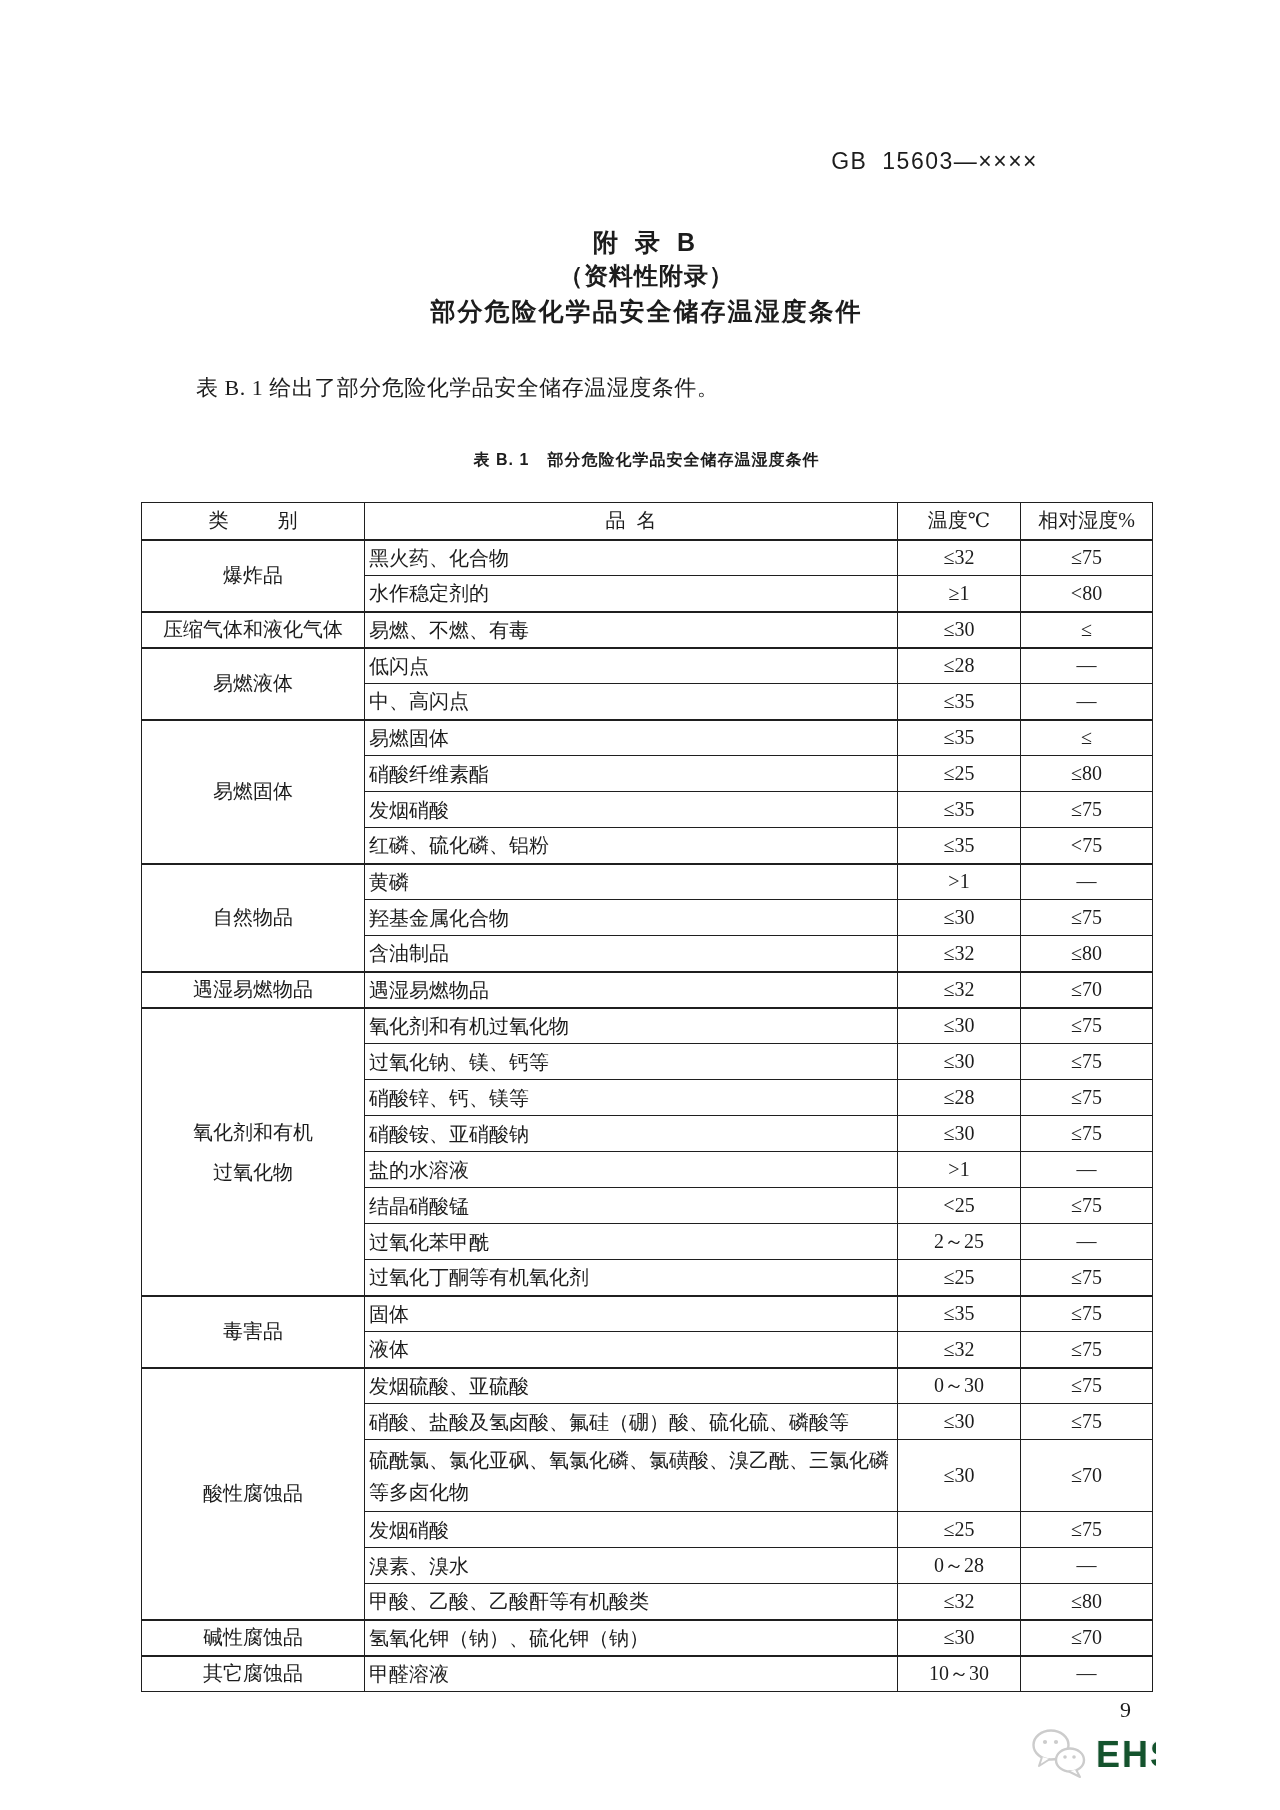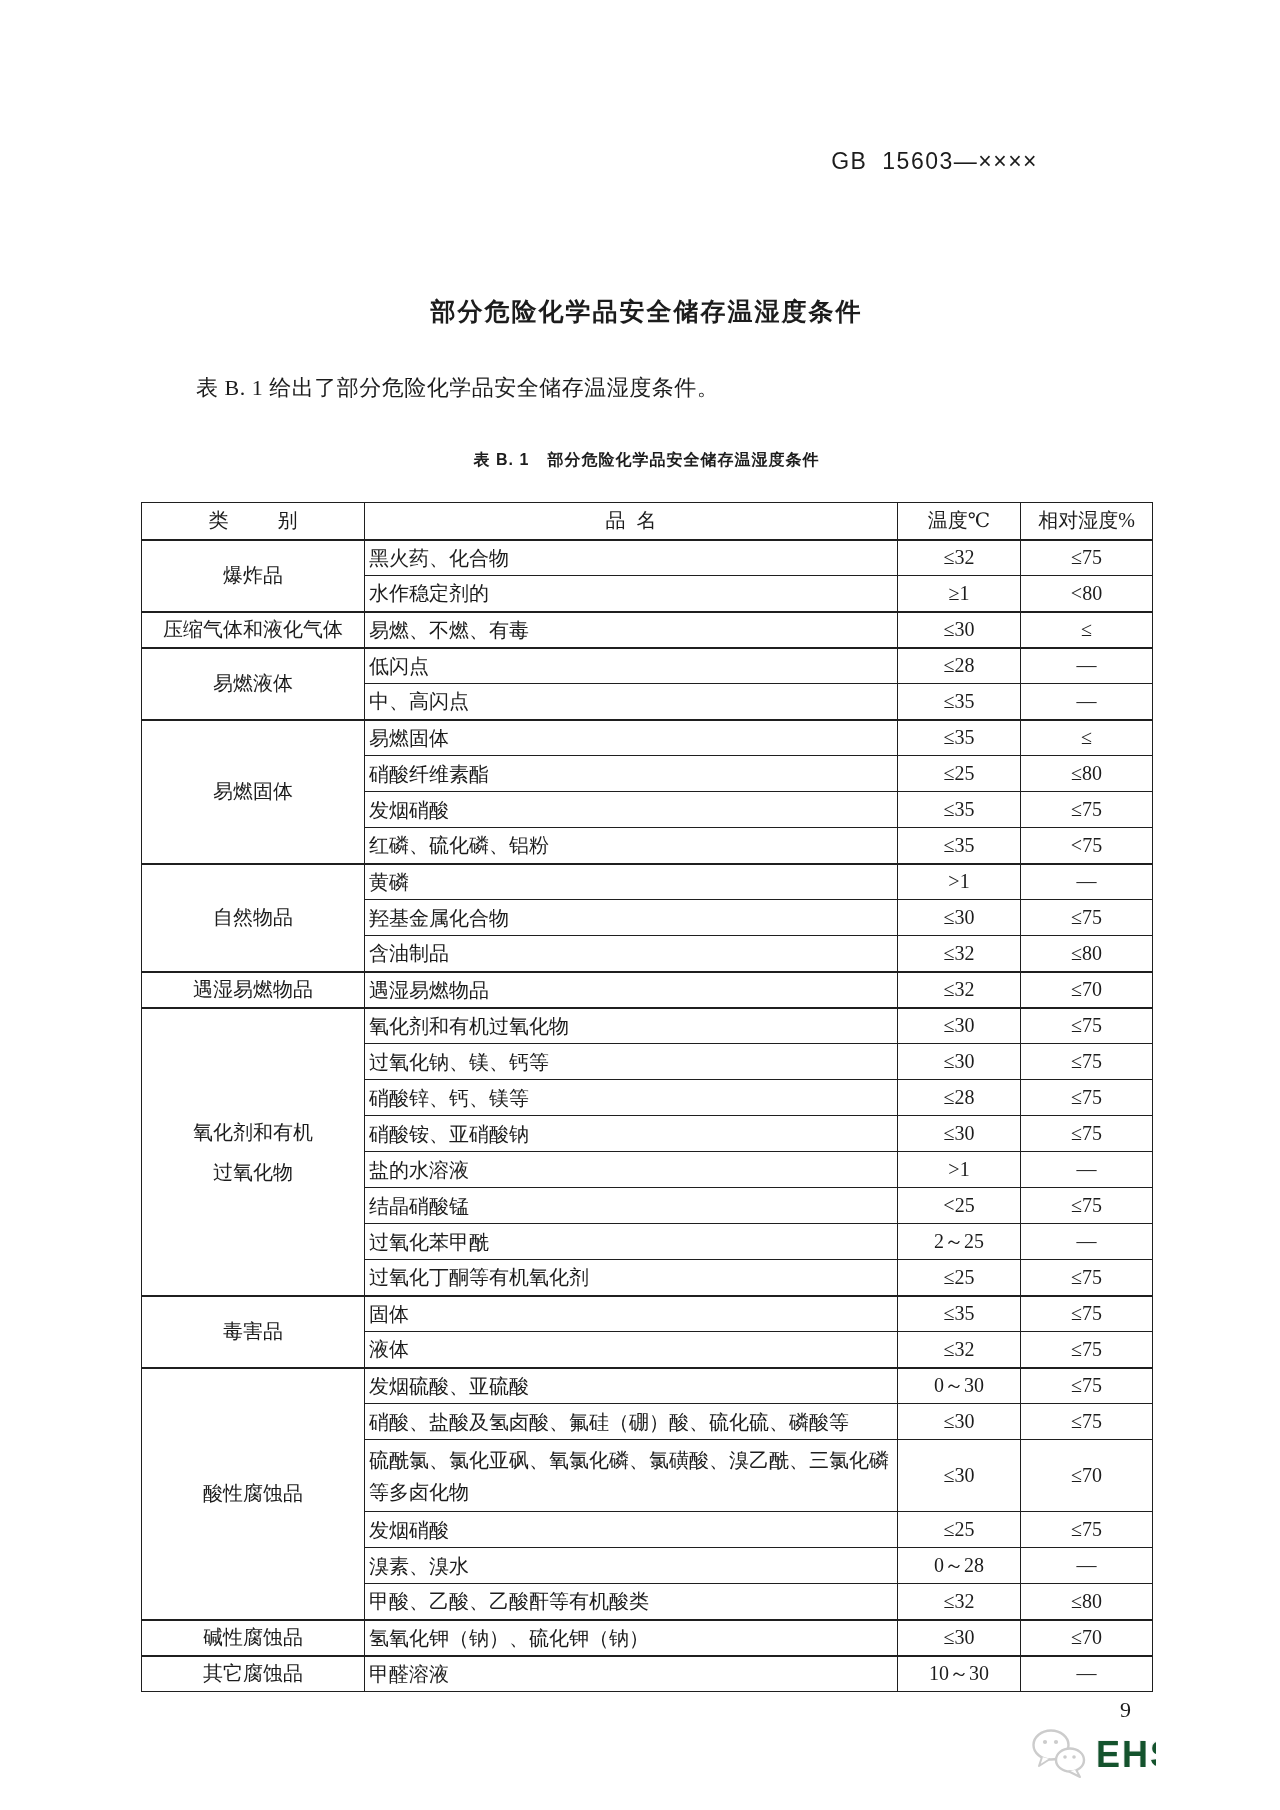--- a/index.html
+++ b/index.html
@@ -73,20 +73,22 @@
     white-space:nowrap;
   }
 </style>
 </head>
 <body>
 
 <div class="page">
 
   <div class="std-num">GB 15603—××××</div>
 
+  <div class="center-block appendix-label">附 录 B</div>
+  <div class="center-block appendix-note">（资料性附录）</div>
   <div class="center-block appendix-title">部分危险化学品安全储存温湿度条件</div>
 
   <p class="intro">表 B. 1 给出了部分危险化学品安全储存温湿度条件。</p>
 
   <div class="center-block caption">
     <span class="cap-label">表 B. 1</span><span class="cap-title">部分危险化学品安全储存温湿度条件</span>
   </div>
 
   <table class="data-table">
     <colgroup>

